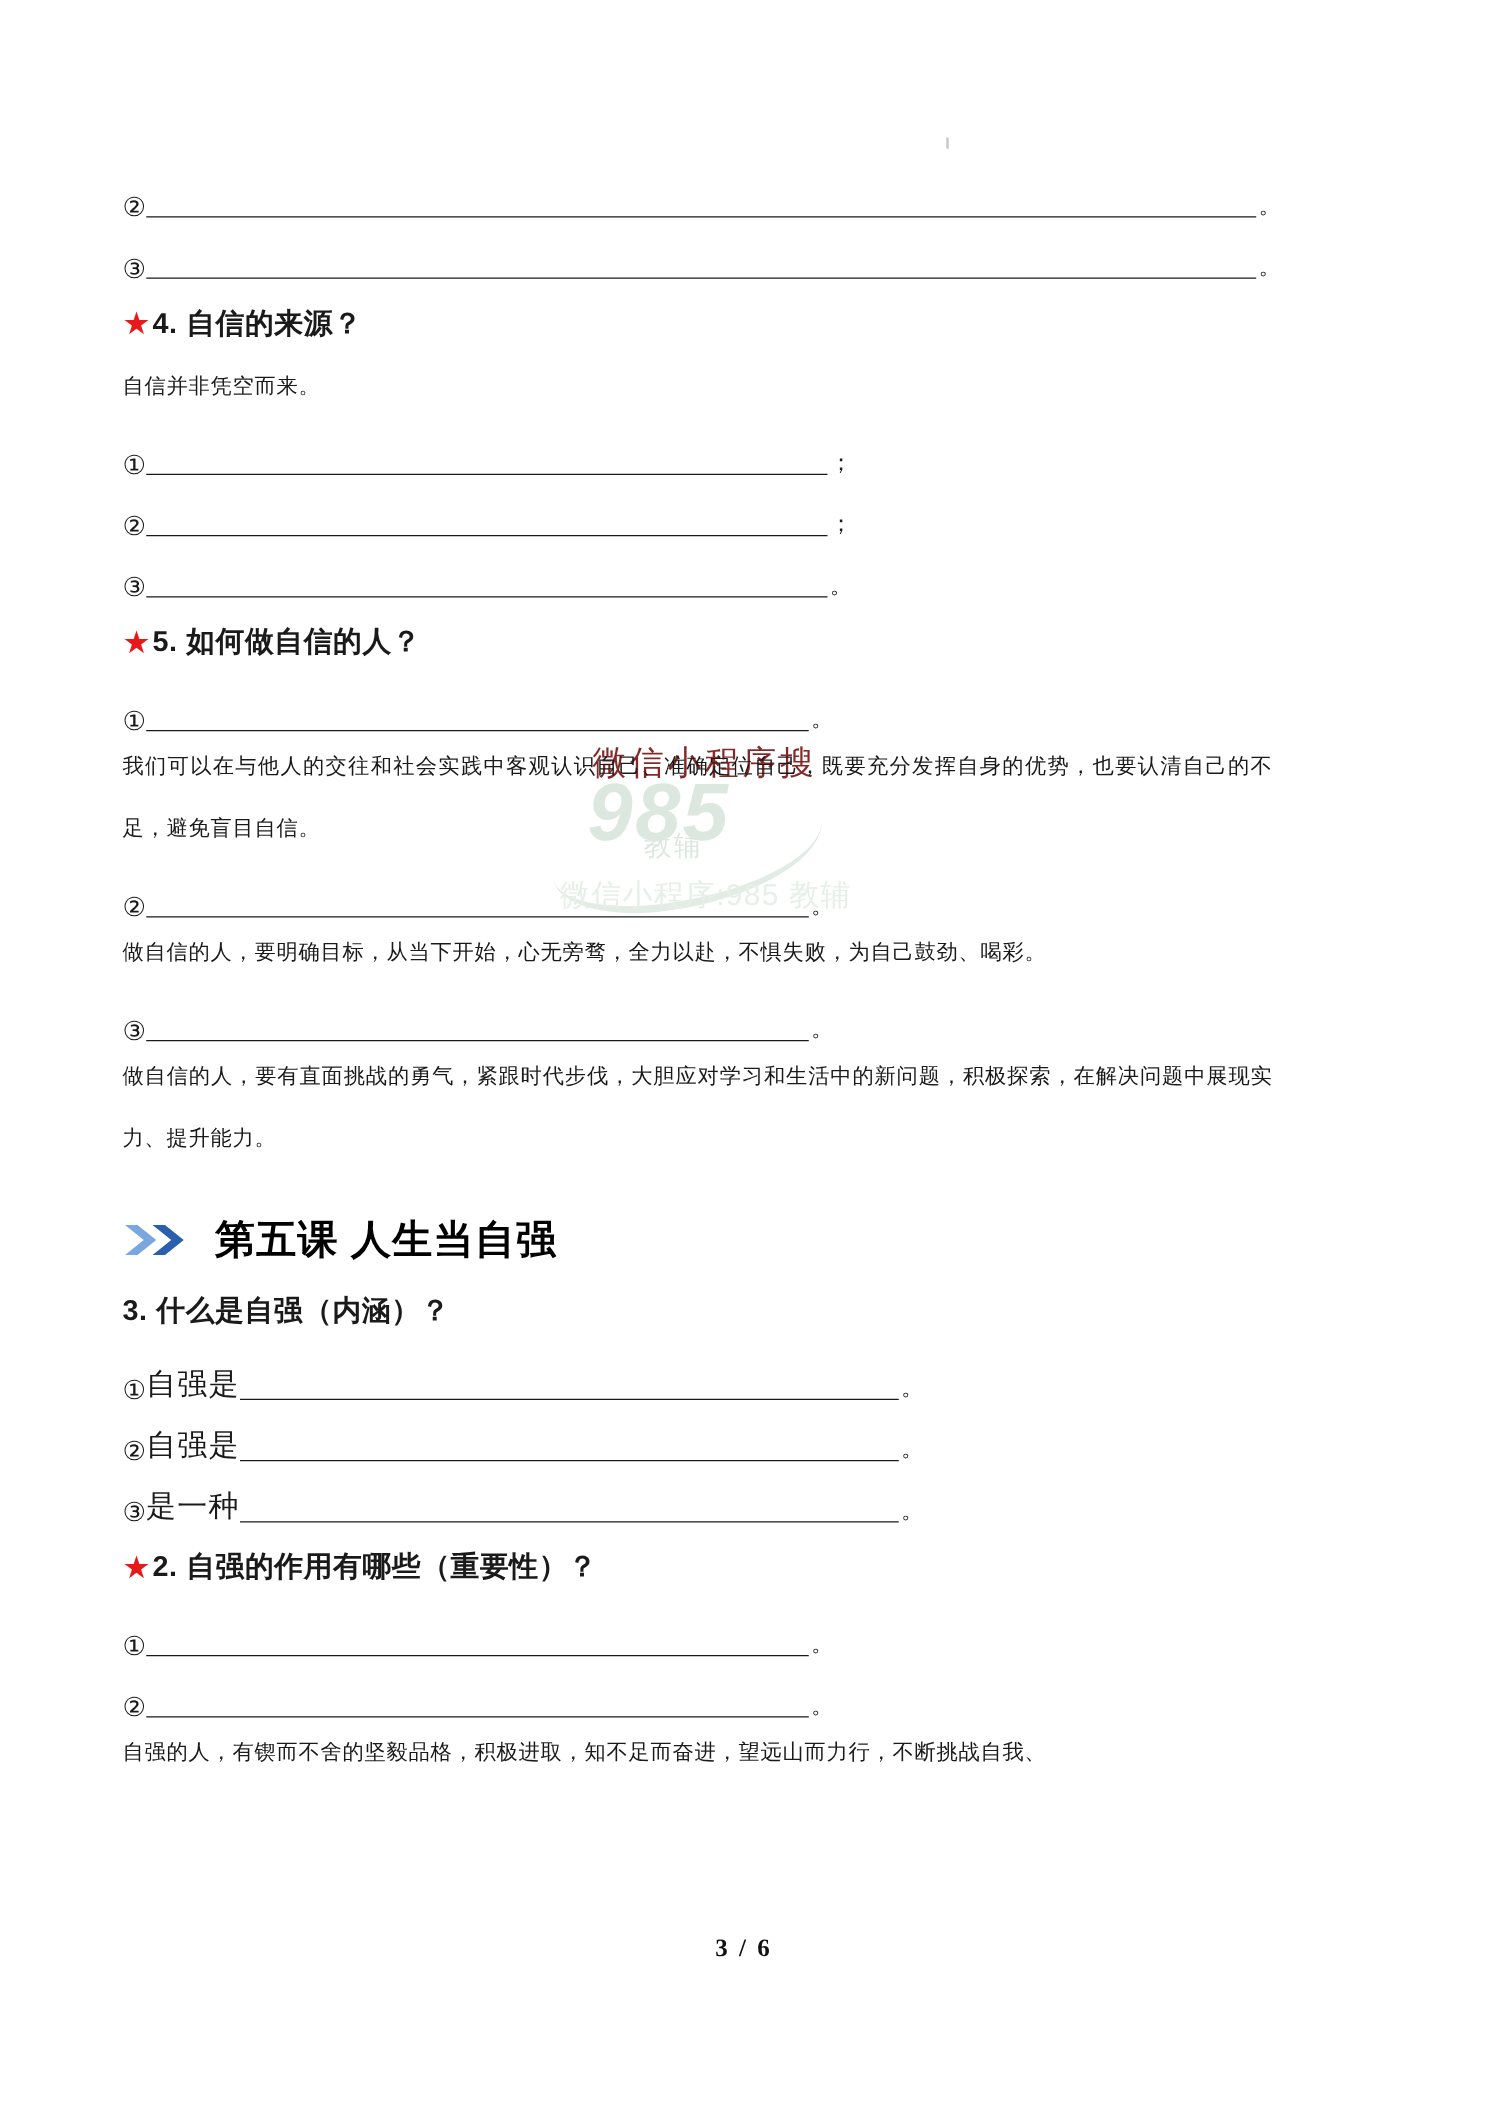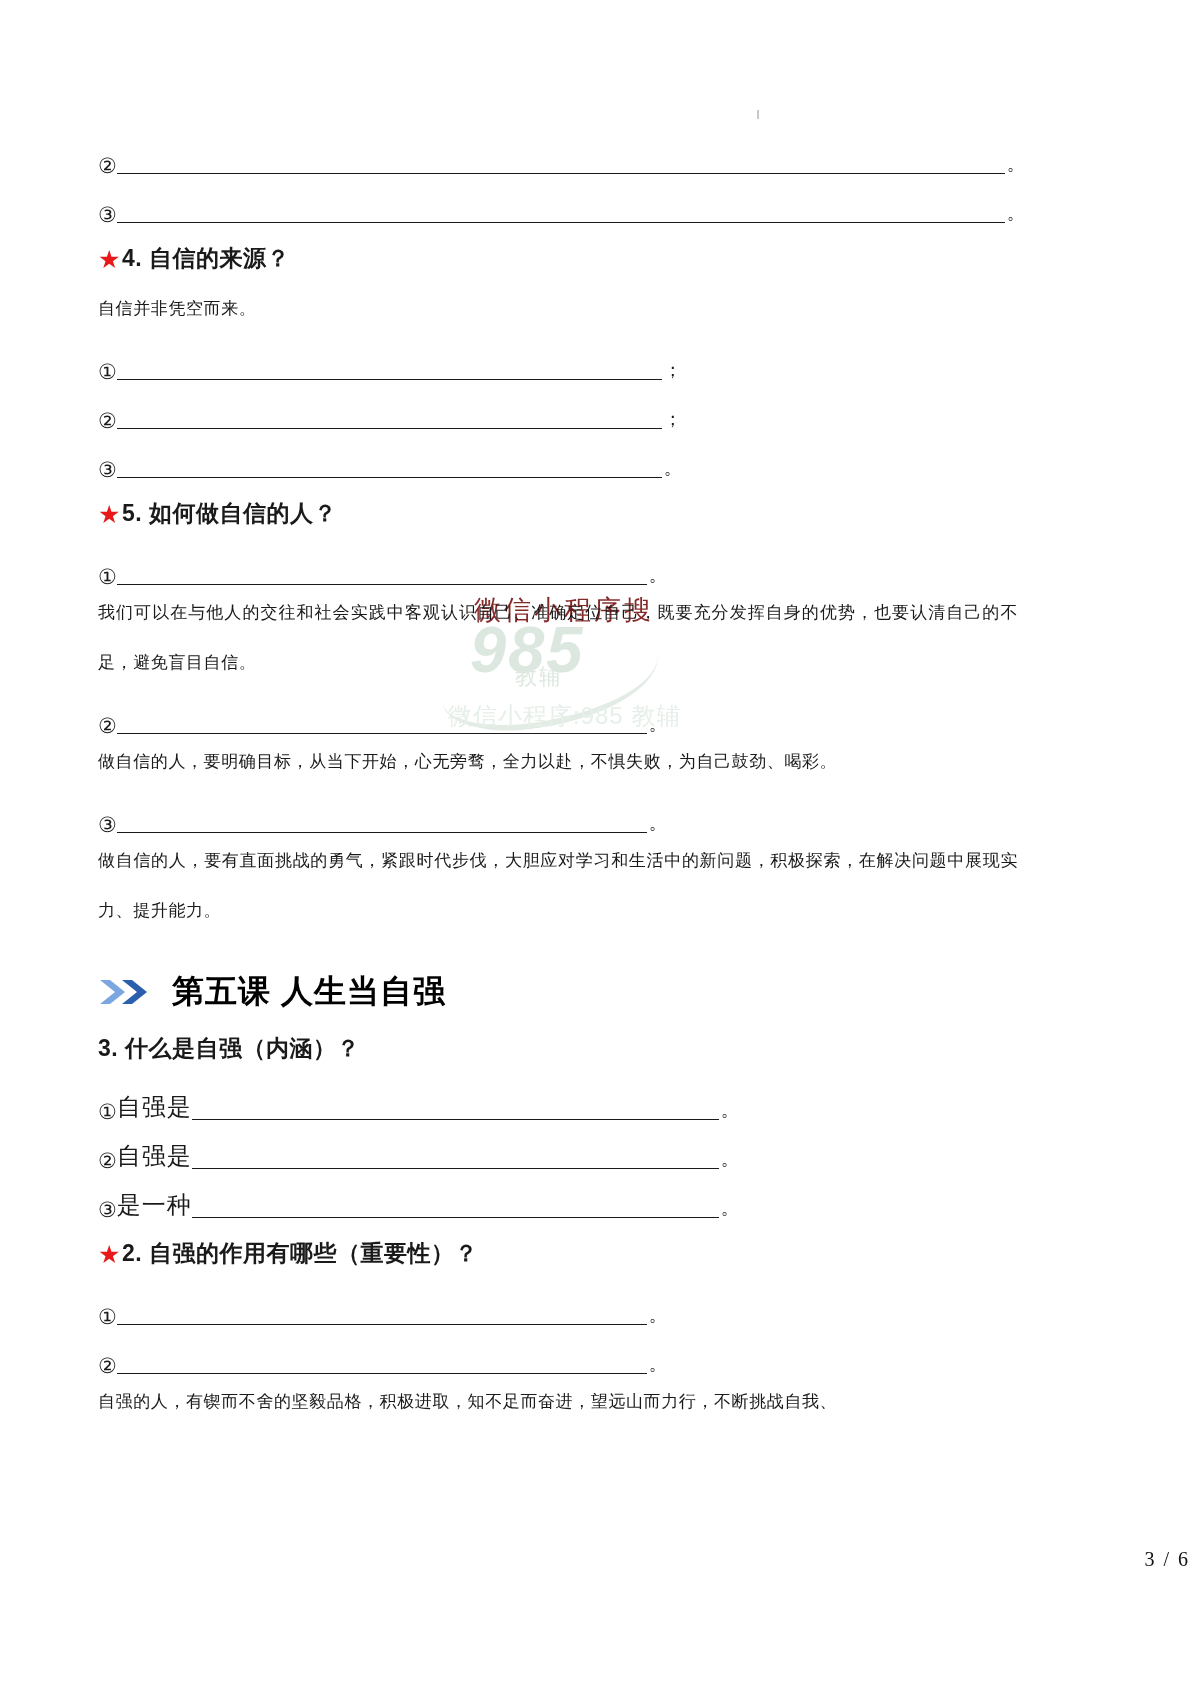--- a/index.html
+++ b/index.html
@@ -179,23 +179,23 @@
     position: relative;
     top: -3px;
   }
 
   
   .footer {
     position: absolute;
     left: 0;
     top: 1548px;
     width: 1190px;
-    text-align: right;
-    font-family: "Liberation Serif", "DejaVu Serif", serif;
-    font-weight: 400;
+    text-align: center;
+    font-family: "Liberation Serif", "DejaVu Serif", serif;
+    font-weight: 700;
     font-size: 20px;
     color: #111;
     letter-spacing: 2px;
   }
 </style>
 </head>
 <body>
 
 <div id="page">
 

